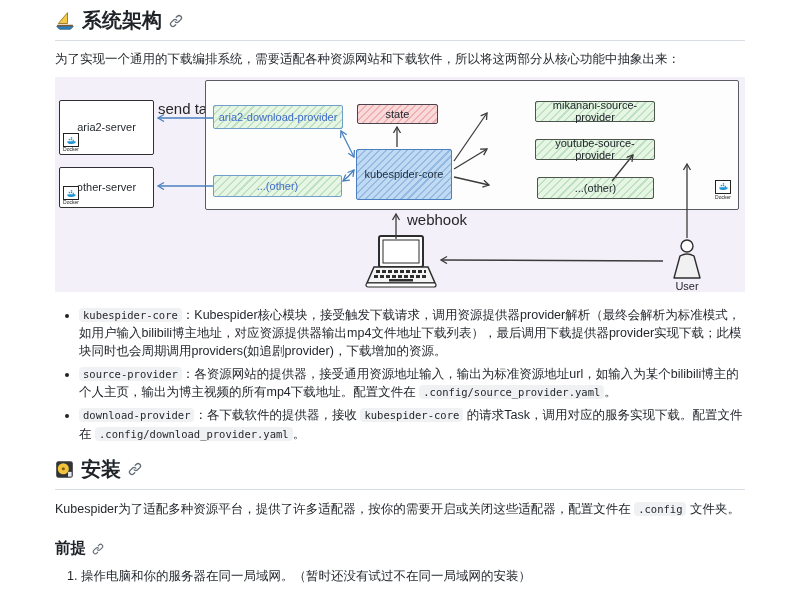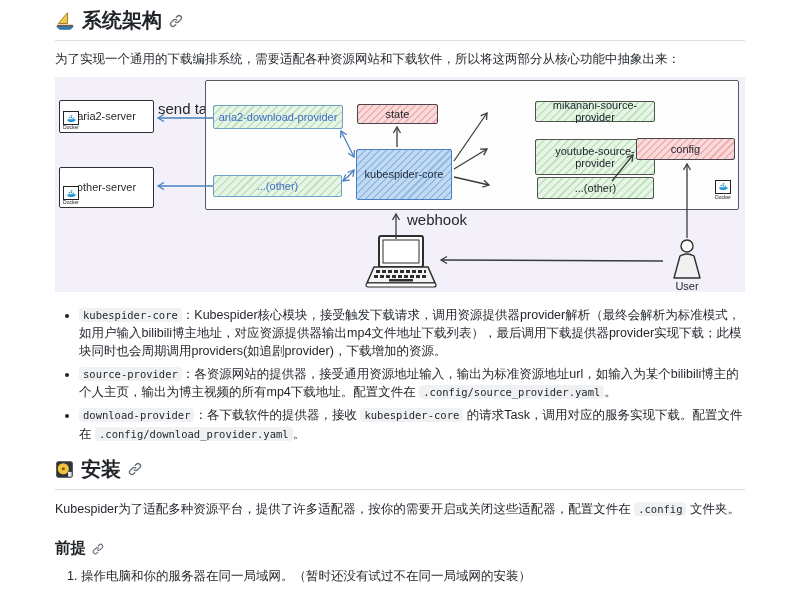--- a/index.html
+++ b/index.html
@@ -99,21 +99,21 @@
       <svg viewBox="0 0 16 16" fill="currentColor">
           <path d="m7.775 3.275 1.25-1.25a3.5 3.5 0 1 1 4.95 4.95l-2.5 2.5a3.5 3.5 0 0 1-4.95 0 .751.751 0 0 1 .018-1.042.751.751 0 0 1 1.042-.018 1.998 1.998 0 0 0 2.83 0l2.5-2.5a2.002 2.002 0 0 0-2.83-2.83l-1.25 1.25a.751.751 0 0 1-1.042-.018.751.751 0 0 1-.018-1.042Zm-4.69 9.64a1.998 1.998 0 0 0 2.83 0l1.25-1.25a.751.751 0 0 1 1.042.018.751.751 0 0 1 .018 1.042l-1.25 1.25a3.5 3.5 0 1 1-4.95-4.95l2.5-2.5a3.5 3.5 0 0 1 4.95 0 .751.751 0 0 1-.018 1.042.751.751 0 0 1-1.042.018 1.998 1.998 0 0 0-2.83 0l-2.5 2.5a1.998 1.998 0 0 0 0 2.83Z"></path>
         </svg>
     </span>
   </h2>
 
   <p class="body-text">为了实现一个通用的下载编排系统，需要适配各种资源网站和下载软件，所以将这两部分从核心功能中抽象出来：</p>
 
   <div class="diagram">
 
-    <div class="dbox server-box" style="left:4px; top:23px; width:95px; height:33px;">
+    <div class="dbox server-box" style="left:4px; top:23px; width:95px; height:55px;">
       <span>aria2-server</span>
       <div class="docker-badge" style="left:3px; bottom:1px;">
         <div class="dk-frame">
             <svg viewBox="0 0 16 16">
               <path fill="#2395d3" d="M2 10c0 2 2 3 6 3s6-1.5 6.5-4c-1 .4-2 .4-3-.1.3-1-.2-2-1.2-2.4-.6.7-.8 1.6-.5 2.5H2z"></path>
               <rect x="4" y="5.6" width="2" height="2" fill="#2395d3"></rect>
               <rect x="7" y="5.6" width="2" height="2" fill="#2395d3"></rect>
               <rect x="7" y="3.1" width="2" height="2" fill="#2395d3"></rect>
             </svg>
           </div>
@@ -148,28 +148,25 @@
     </div>
     <div class="dbox hatch-pink" style="left:302px; top:27px; width:81px; height:20px;">
       <span>state</span>
     </div>
     <div class="dbox hatch-blue" style="left:301px; top:72px; width:96px; height:51px;">
       <span>kubespider-core</span>
     </div>
     <div class="dbox hatch-green-src" style="left:435px; top:24px; width:120px; height:21px;">
       <span>mikanani-source-provider</span>
     </div>
-    <div class="dbox hatch-green-src" style="left:435px; top:62px; width:120px; height:36px;">
+    <div class="dbox hatch-green-src" style="left:435px; top:62px; width:120px; height:21px;">
       <span>youtube-source-provider</span>
     </div>
     <div class="dbox hatch-green-src" style="left:437px; top:100px; width:117px; height:22px;">
       <span>...(other)</span>
-    </div>
-    <div class="dbox hatch-pink" style="left:581px; top:61px; width:99px; height:22px;">
-      <span>config</span>
     </div>
 
     <div class="docker-badge" style="left:660px; top:103px;">
       <div class="dk-frame">
           <svg viewBox="0 0 16 16">
             <path fill="#2395d3" d="M2 10c0 2 2 3 6 3s6-1.5 6.5-4c-1 .4-2 .4-3-.1.3-1-.2-2-1.2-2.4-.6.7-.8 1.6-.5 2.5H2z"></path>
             <rect x="4" y="5.6" width="2" height="2" fill="#2395d3"></rect>
             <rect x="7" y="5.6" width="2" height="2" fill="#2395d3"></rect>
             <rect x="7" y="3.1" width="2" height="2" fill="#2395d3"></rect>
           </svg>

